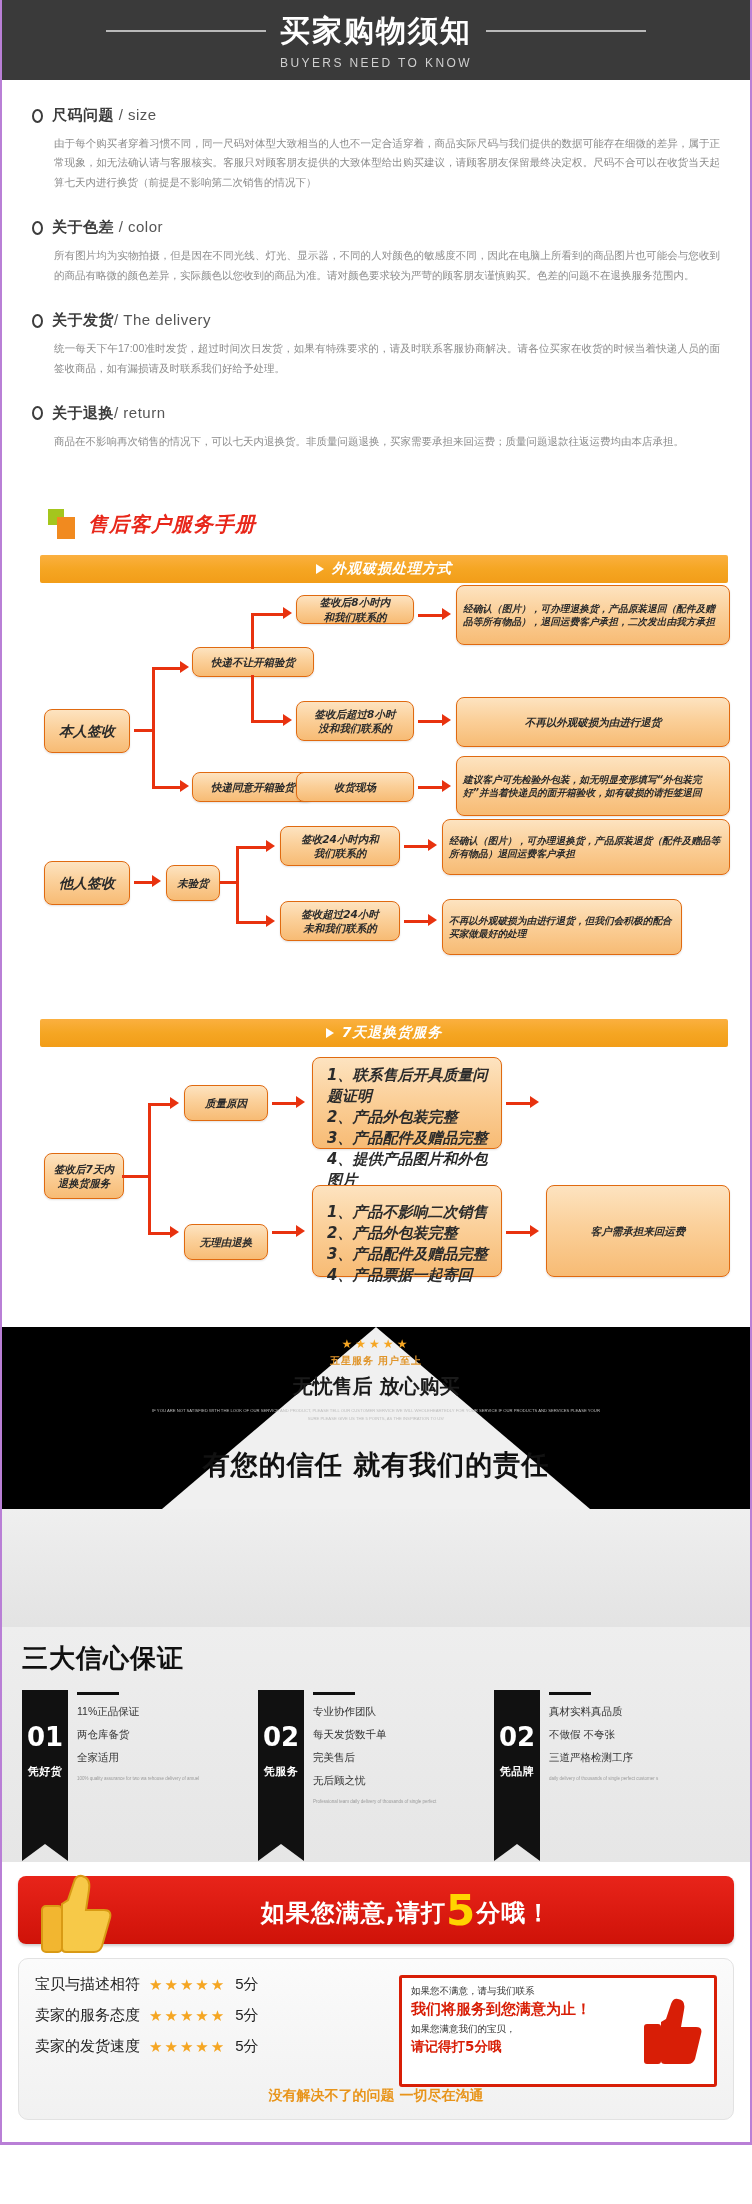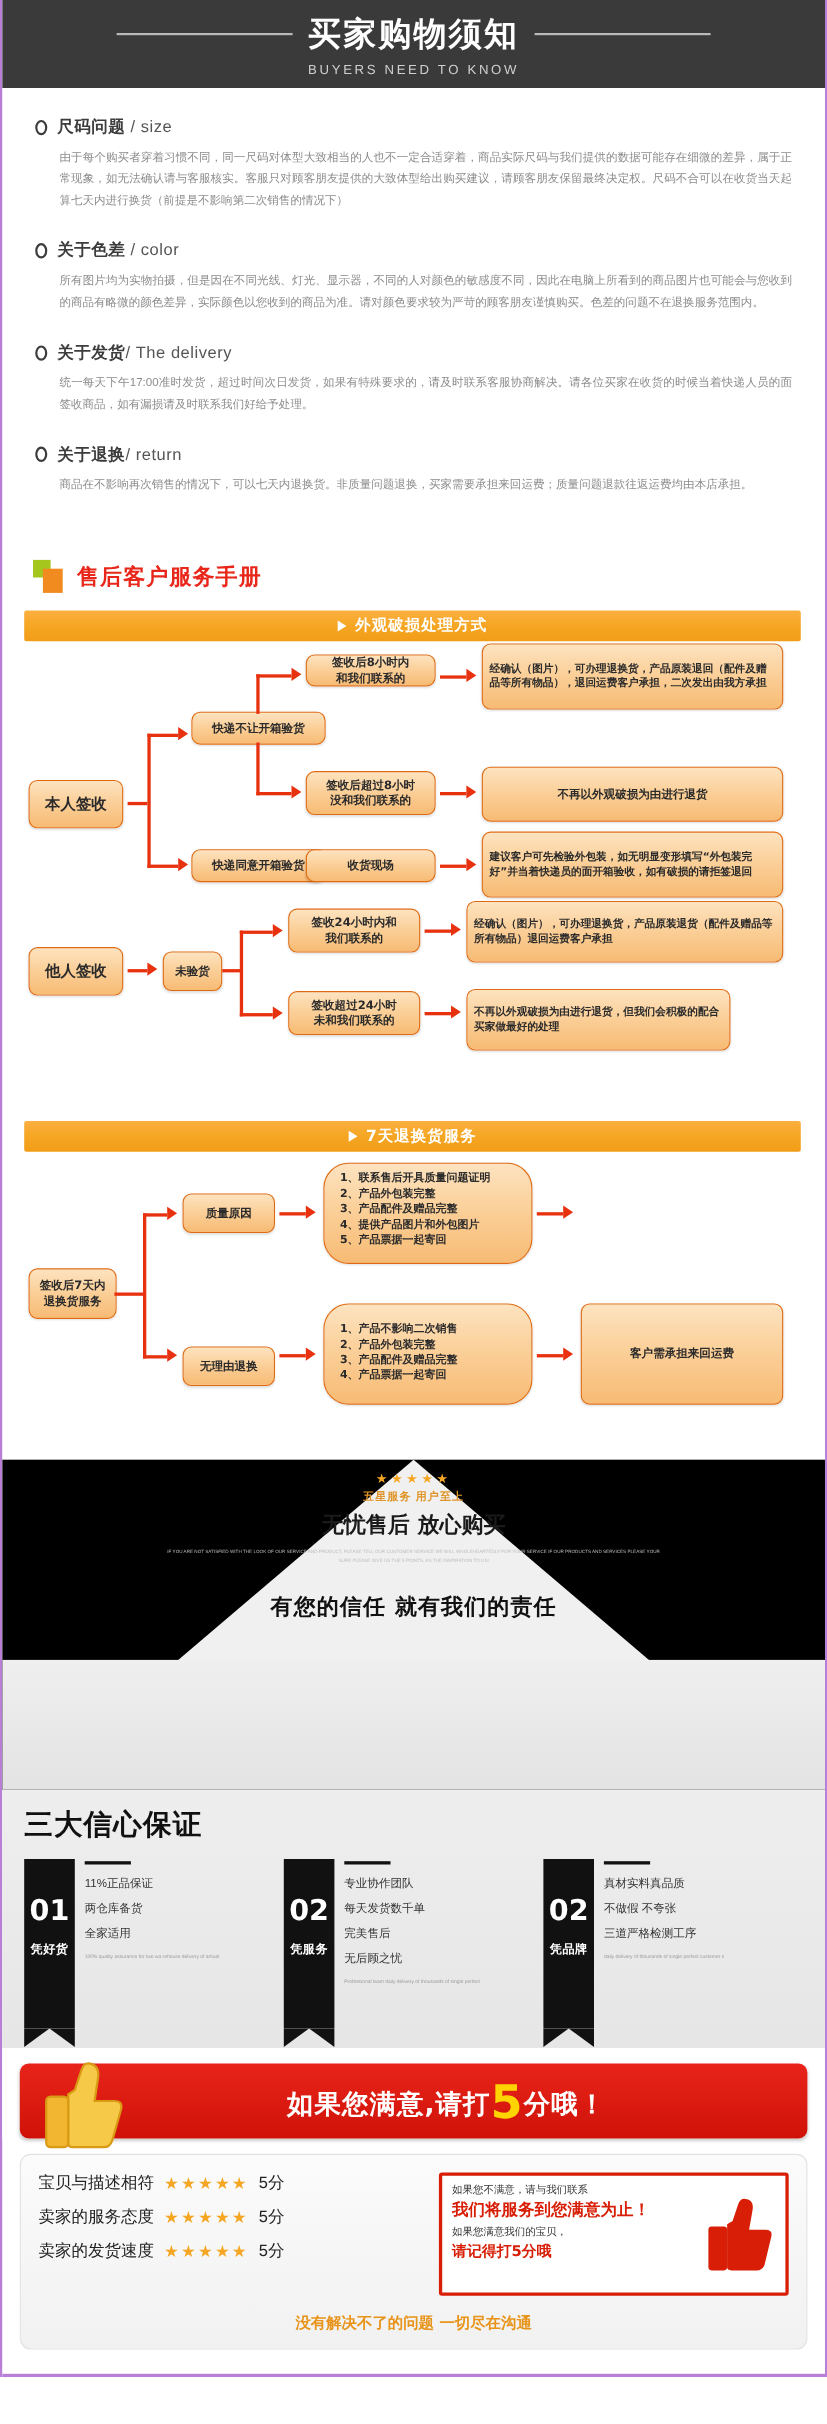--- a/index.html
+++ b/index.html
@@ -63,21 +63,21 @@
   .notice-title .en { font-weight: normal; color: #555; }
   .notice-body {
     margin: 9px 0 0 22px;
     font-size: 10.5px;
     line-height: 1.85;
     color: #8c8c8c;
     text-align: justify;
   }
 
   
-  .manual { padding: 4px 22px 16px 20px; }
+  .manual { padding: 4px 22px 16px 38px; font-style: italic; }
   .manual-title-row { display: flex; align-items: center; gap: 10px; margin: 10px 0 16px 8px; }
   .sq-group { position: relative; width: 30px; height: 30px; flex: none; }
   .sq-a { position: absolute; left: 0; top: 0; width: 16px; height: 16px; background: #a4c61d; }
   .sq-b { position: absolute; left: 9px; top: 8px; width: 18px; height: 22px; background: #f18a1f; }
   .manual-title {
     font-size: 20px; font-weight: bold; color: #e8271a;
     font-family: "DejaVu Sans", sans-serif; letter-spacing: 1px;
   }
   .bar {
     background: linear-gradient(to bottom, #fbb040 0%, #f5a623 50%, #f29d18 100%);
@@ -106,21 +106,21 @@
     font-family: "DejaVu Sans", sans-serif;
     font-weight: bold;
     text-align: center;
     padding: 4px 6px;
     line-height: 1.4;
     box-shadow: 0 1px 2px rgba(0,0,0,.12);
   }
   .fbox.md { font-size: 10.5px; }
   .fbox.sm { font-size: 9.7px; text-align: left; justify-content: flex-start; }
   .fbox.lead { font-size: 14px; }
-  .fbox.num { font-size: 10px; text-align: left; justify-content: flex-start; align-items: flex-start; padding-top: 7px; border-radius: 23px; }
+  .fbox.num { font-size: 15px; text-align: left; justify-content: flex-start; align-items: flex-start; padding-top: 7px; }
   .fbox p { margin: 0; }
   
   .ln { position: absolute; background: #e8320f; }
   .arw {
     position: absolute; width: 0; height: 0;
     border-left: 9px solid #e8320f;
     border-top: 6px solid transparent;
     border-bottom: 6px solid transparent;
   }
 
@@ -137,21 +137,21 @@
   }
   .promo-strip {
     position: absolute; top: 182px; left: 0; width: 100%; height: 118px;
     background: linear-gradient(to bottom,#efefef 0%, #e3e3e3 100%);
   }
   .promo-inner { position: absolute; top: 0; left: 0; width: 100%; text-align: center; }
   .stars-row { margin-top: 10px; color: #f5a623; font-size: 12px; letter-spacing: 3px; }
   .promo-sub { color: #e0952a; font-size: 10px; font-weight: bold; margin-top: 3px; letter-spacing: 1px; }
   .promo-main { color: #1a1a1a; font-size: 20px; font-weight: bold; margin-top: 5px; font-family: "DejaVu Sans", sans-serif; }
   .promo-en { color: #bdbdbd; font-size: 4.2px; margin-top: 7px; line-height: 1.9; padding: 0 150px; }
-  .promo-big { color: #111; font-size: 20px; font-weight: bold; margin-top: 24px; font-family: "DejaVu Sans", sans-serif; letter-spacing: 1px; }
+  .promo-big { color: #111; font-size: 27px; font-weight: bold; margin-top: 24px; font-family: "DejaVu Sans", sans-serif; letter-spacing: 1px; }
 
   
   .guar {
     background: linear-gradient(to bottom, #eeeeee 0%, #e6e6e6 100%);
     padding: 14px 30px 18px 20px;
     position: relative;
   }
   .guar-title { font-size: 26px; font-weight: bold; color: #111; font-family: "DejaVu Sans", sans-serif; letter-spacing: 1px; }
   .guar-cols { display: flex; gap: 10px; margin-top: 14px; }
   .gcol { flex: 1; display: flex; gap: 9px; }
@@ -202,21 +202,21 @@
   .rate-right { flex: 1; position: relative; }
   .redbox {
     border: 3px solid #d81e06; border-radius: 3px; padding: 7px 9px;
     position: relative; background: #fff; min-height: 112px;
   }
   .redbox .l1 { font-size: 9.5px; color: #333; margin-bottom: 2px; }
   .redbox .l2 { font-size: 15px; color: #d81e06; font-weight: bold; font-family: "DejaVu Sans", sans-serif; margin-bottom: 4px; }
   .redbox .l3 { font-size: 9.5px; color: #333; margin-bottom: 2px; }
   .redbox .l4 { font-size: 13.5px; color: #d81e06; font-weight: bold; font-family: "DejaVu Sans", sans-serif; }
   .redthumb { position: absolute; right: 10px; top: 16px; width: 64px; height: 72px; }
-  .rate-bottom { text-align: center; font-size: 14px; color: #e8941a; font-weight: bold; margin-top: 16px; font-family: "DejaVu Sans", sans-serif; }
+  .rate-bottom { text-align: center; font-size: 14px; color: #e8941a; font-weight: bold; margin-top: 0; font-family: "DejaVu Sans", sans-serif; }
   .footline { height: 3px; background: #b97fd6; }
 </style>
 </head>
 <body>
 
 <div class="page">
 
   <div class="hdr">
     <div class="hdr-row">
       <div class="hdr-rule"></div>

